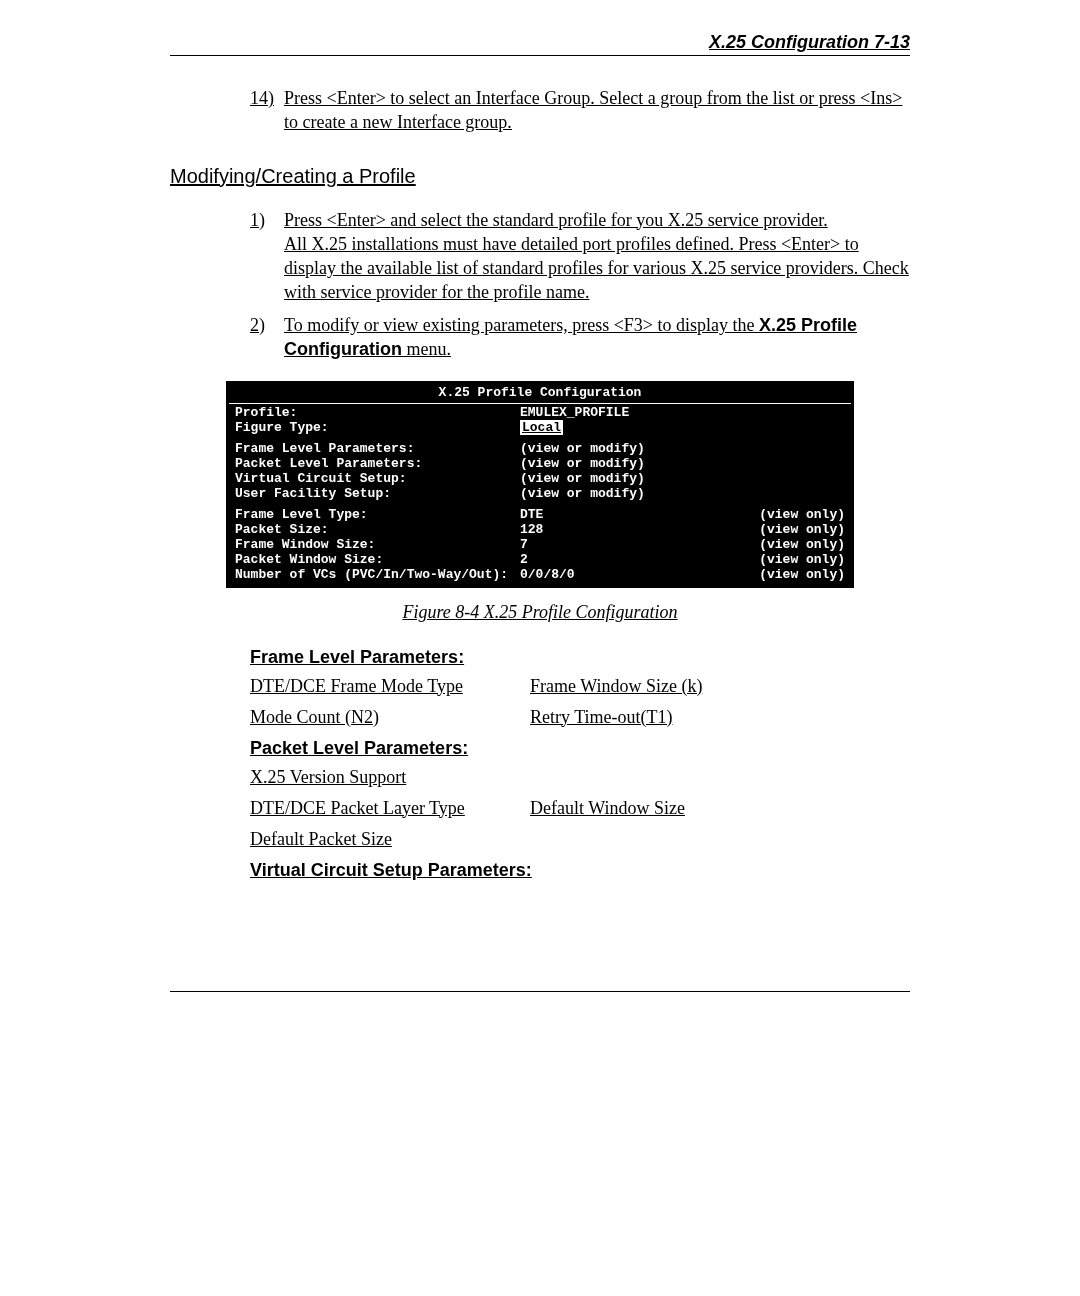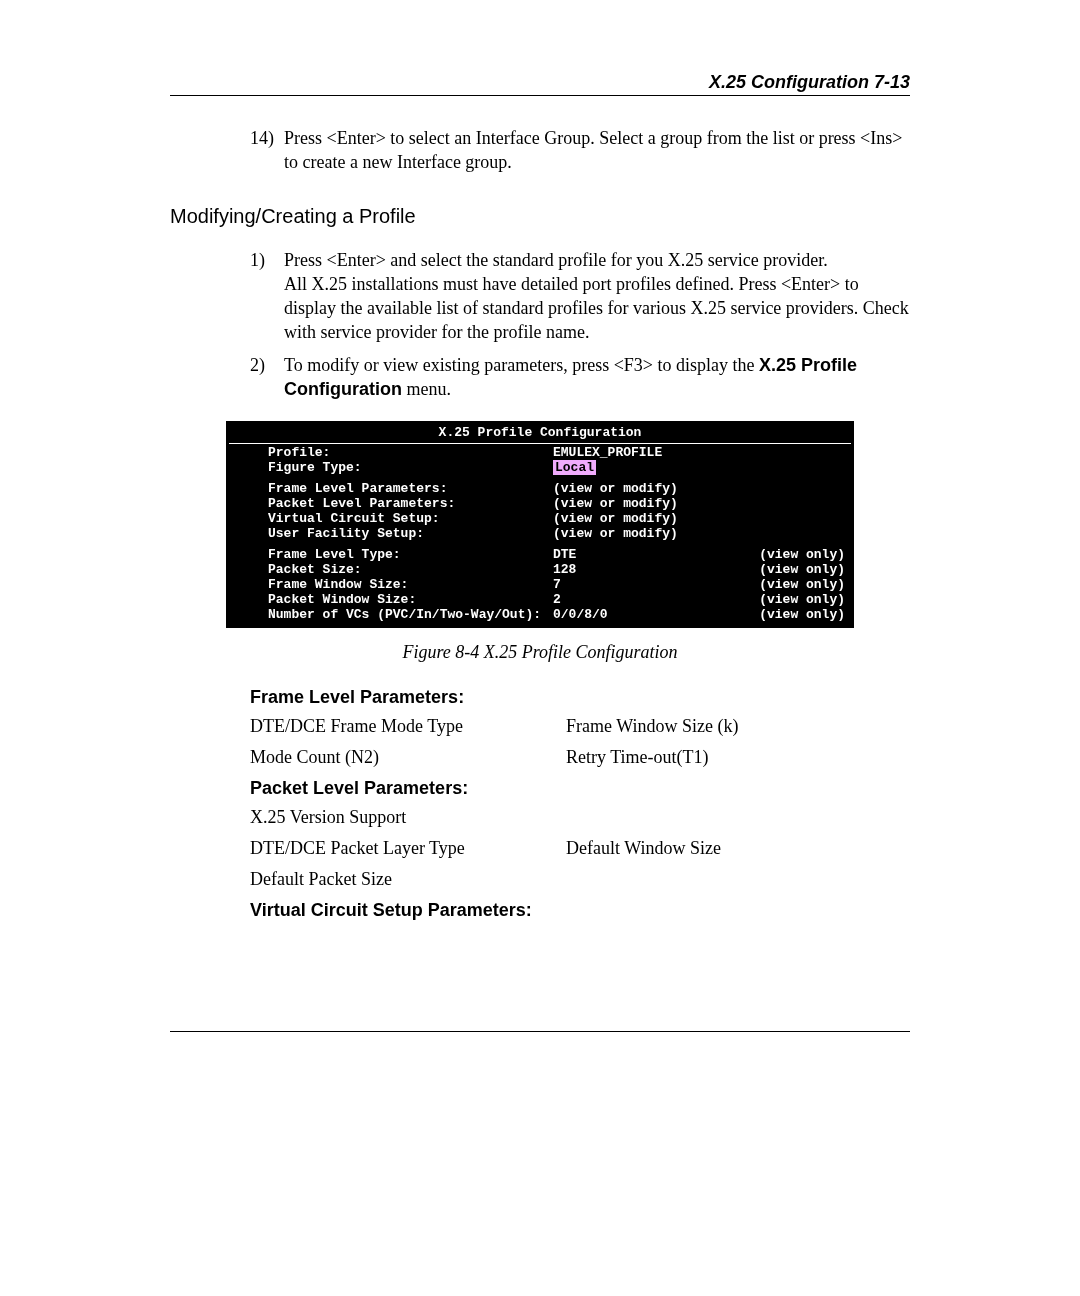--- a/index.html
+++ b/index.html
@@ -7,22 +7,23 @@
     padding: 0;
     background: #fff;
     font-family: "Times New Roman", Times, serif;
     font-size: 18px;
     color: #000;
     width: 1080px;
     height: 1296px;
     box-sizing: border-box;
   }
   .page {
-    padding: 72px 170px 60px 170px;
+    padding: 32px 170px 60px 170px;
     box-sizing: border-box;
+    text-decoration: underline;
   }
   .header {
     text-align: right;
     font-weight: bold;
     font-style: italic;
     font-family: Arial, Helvetica, sans-serif;
     font-size: 18px;
     border-bottom: 1.5px solid #000;
     padding-bottom: 2px;
     margin-bottom: 30px;
@@ -63,31 +64,30 @@
   }
   .term-title {
     text-align: center;
     font-weight: bold;
     border-bottom: 1px solid #fff;
     padding-bottom: 2px;
     margin-bottom: 2px;
   }
   .term-body {
     padding: 0 6px;
-    margin-left: 33px;
   }
   .term-row {
     display: flex;
     white-space: pre;
   }
   .term-col1 { width: 285px; flex-shrink:0; font-weight: bold; }
   .term-col2 { width: 170px; flex-shrink:0; font-weight: bold; }
   .term-col3 { flex:1; text-align: right; font-weight: bold; }
   .inverse {
-    background: #f0abfc;
+    background: #ffffff;
     color: #000;
     padding: 0 2px;
     font-weight: bold;
   }
   .term-gap { height: 6px; }
   .fig-caption {
     text-align: center;
     font-style: italic;
     margin: 10px 0 24px 0;
   }
@@ -97,21 +97,21 @@
   .param-head {
     font-family: Arial, Helvetica, sans-serif;
     font-weight: bold;
     margin: 8px 0 8px 0;
   }
   .param-row {
     display: flex;
     margin: 4px 0 10px 0;
   }
   .param-left { width: 280px; flex-shrink:0; }
-  .param-right { flex:1;margin-left:36px; }
+  .param-right { flex:1; }
   .footer-rule {
     border-top: 1.5px solid #000;
     margin-top: 110px;
   }
 </style>
 </head>
 <body>
 
 <div class="page">
 

